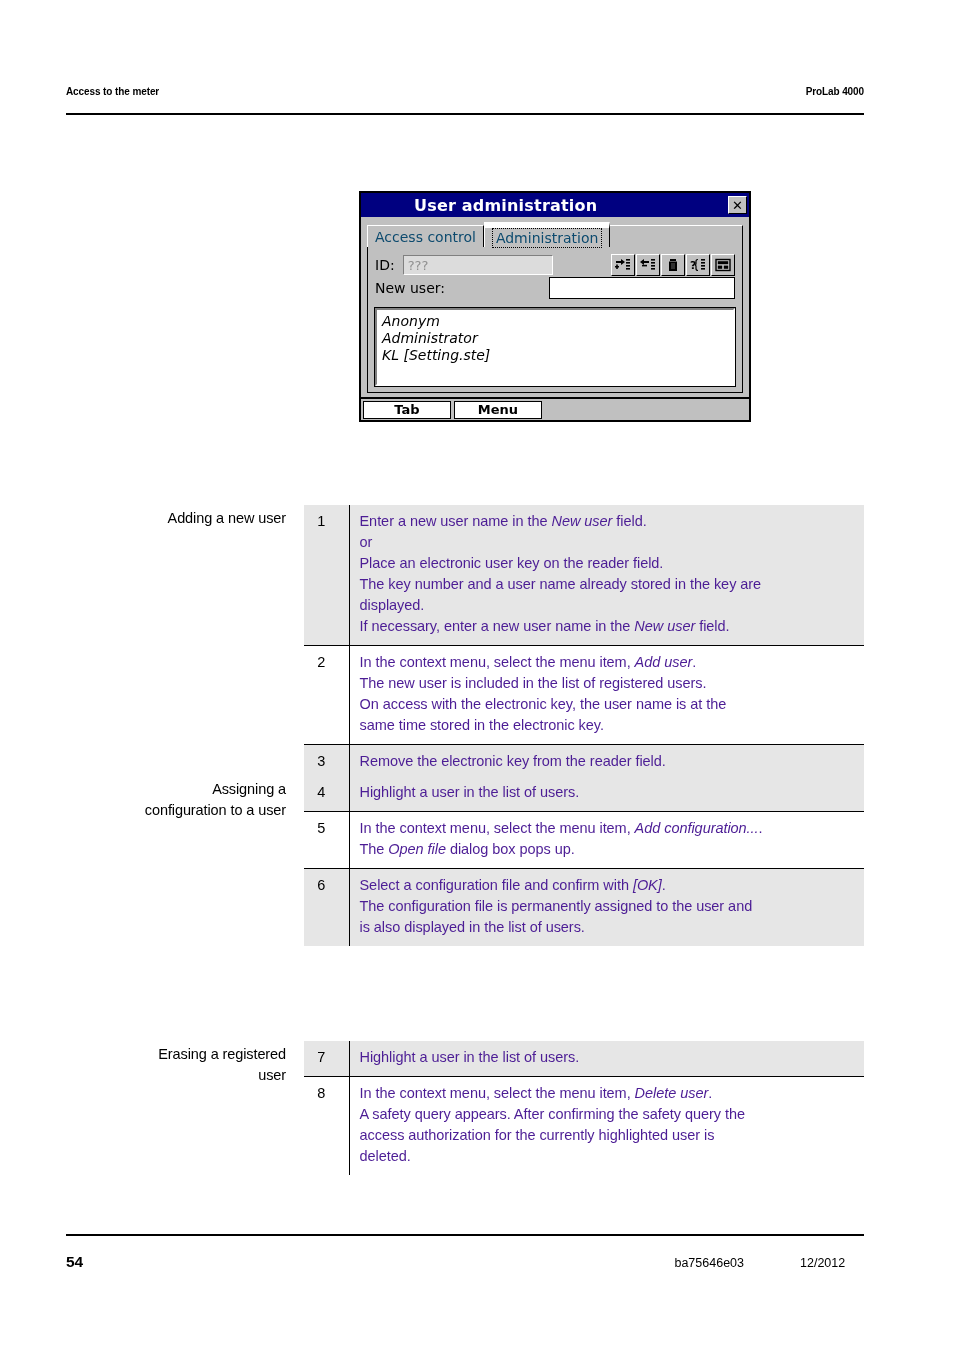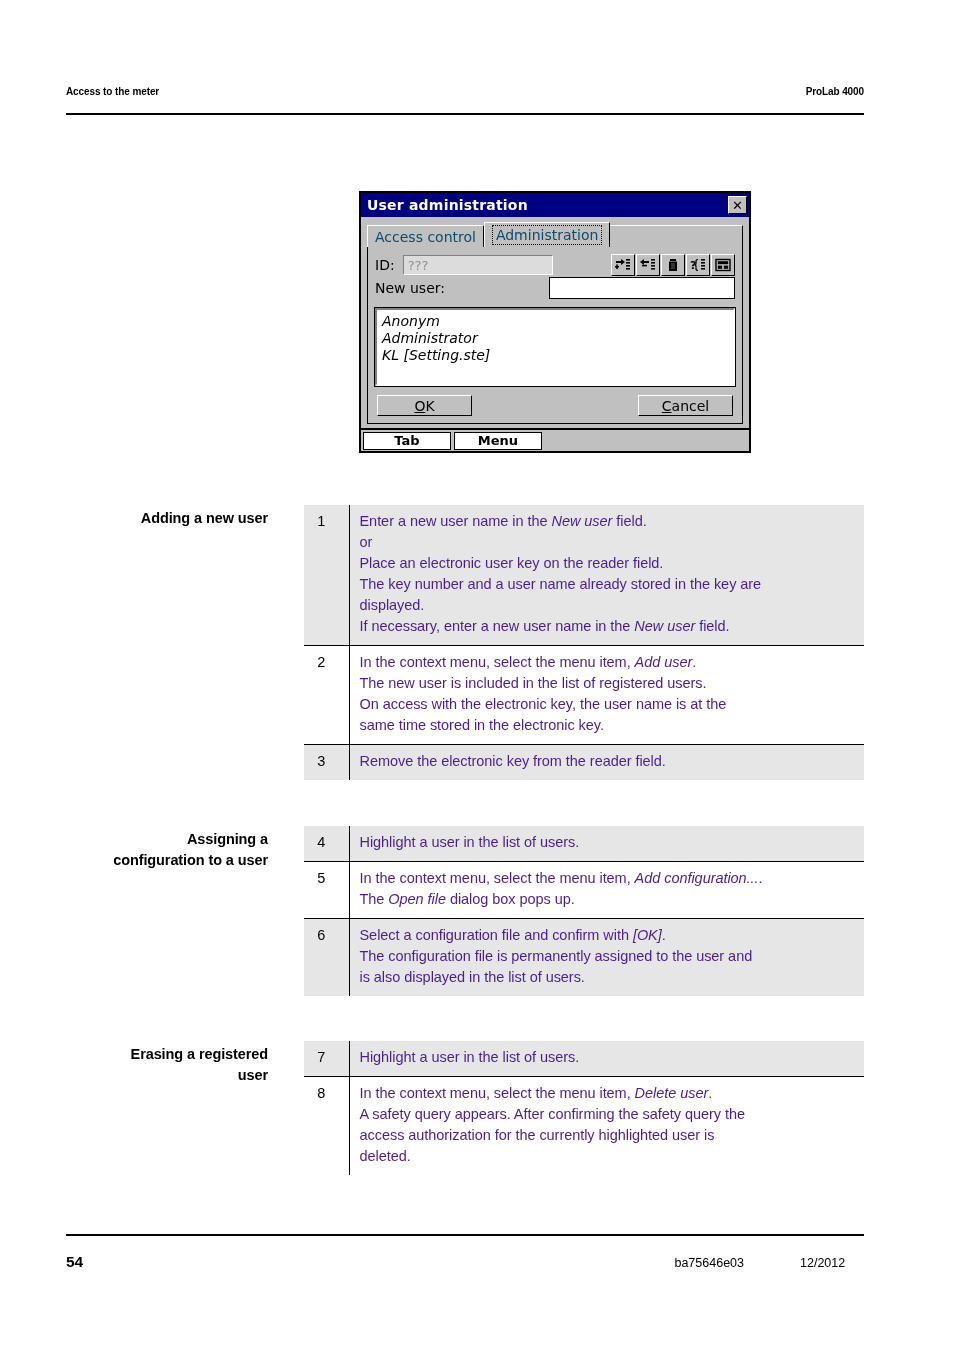--- a/index.html
+++ b/index.html
@@ -55,24 +55,25 @@
     height: 24px;
     background: #000080;
     display: flex;
     align-items: center;
     justify-content: space-between;
     padding: 0 2px 0 6px;
     box-sizing: border-box;
   }
   .titlebar-text {
     color: #ffffff;
-    font-size: 14px;
+    font-size: 16px;
     font-weight: bold;
     letter-spacing: 0.2px;
     white-space: nowrap;
+    margin-left: 47px;
   }
   .close-btn {
     width: 19px;
     height: 18px;
     background: #c0c0c0;
     border-top: 1px solid #ffffff;
     border-left: 1px solid #ffffff;
     border-right: 1px solid #000000;
     border-bottom: 1px solid #000000;
     display: flex;
@@ -107,21 +108,21 @@
     color: #0c4a6e;
     background: #c0c0c0;
     border-top: 1px solid #ffffff;
     border-left: 1px solid #ffffff;
     border-right: 1px solid #000000;
     box-sizing: border-box;
     white-space: nowrap;
   }
   .tab.active {
     height: 25px;
-    border-top: 1px solid #ffffff;
+    border-top: 6px solid #ffffff;
     border-left: 1px solid #ffffff;
     border-right: 1px solid #000000;
     outline: none;
     position: relative;
   }
   .tab.active .tab-focus {
     border: 1px dotted #000000;
     padding: 1px 3px;
   }
   .tabstrip-filler {
@@ -278,23 +279,23 @@
     width: 798px;
   }
   .section-inner {
     display: flex;
     align-items: flex-start;
   }
   .margin-label {
     width: 238px;
     text-align: right;
     font-size: 14.5px;
-    font-weight: bold;
+    font-weight: normal;
     line-height: 21px;
-    padding-right: 36px;
+    padding-right: 18px;
     box-sizing: border-box;
     letter-spacing: -0.1px;
     flex: none;
     padding-top: 3px;
   }
   .steps-table {
     flex: 1;
     border-collapse: collapse;
     table-layout: fixed;
   }
@@ -449,28 +450,20 @@
           <span class="lbl">New user:</span>
           <input class="newuser-input" type="text" value="" style="">
         </div>
 
         <div class="userlist">
           <div class="userlist-item">Anonym</div>
           <div class="userlist-item">Administrator</div>
           <div class="userlist-item">KL [Setting.ste]</div>
         </div>
 
-        <div class="btnrow">
-          <div class="dlg-btn">
-              <span><u>O</u>K</span>
-            </div>
-          <div class="dlg-btn">
-              <span><u>C</u>ancel</span>
-            </div>
-        </div>
 
       </div>
     </div>
   </div>
 
   <div class="taskbar">
     <div class="task-btn">Tab</div>
     <div class="task-btn">Menu</div>
   </div>
 </div>
@@ -506,21 +499,21 @@
           <td class="num">3</td>
           <td class="txt">
               <span class="ln">Remove the electronic key from the reader field.</span>
             </td>
         </tr>
       </tbody>
     </table>
   </div>
 </div>
 
-<div class="section" style="top:826px;">
+<div class="section" style="top:776px;">
   <div class="section-inner">
     <div class="margin-label">
       <div>Assigning a</div>
       <div>configuration to a user</div>
     </div>
     <table class="steps-table">
       <tbody>
         <tr class="shaded">
           <td class="num">4</td>
           <td class="txt">

